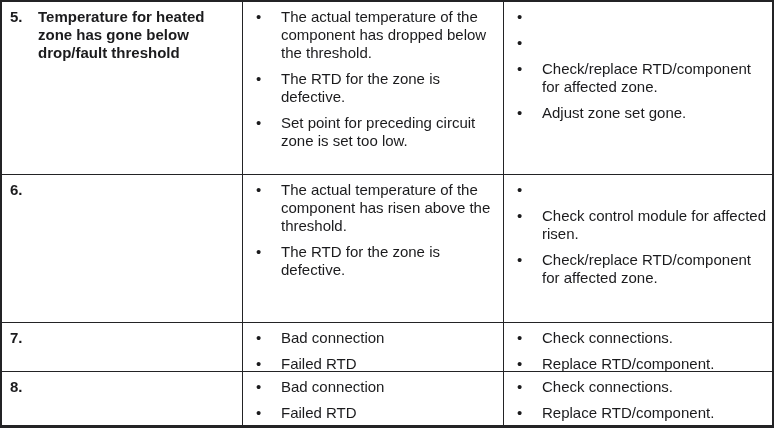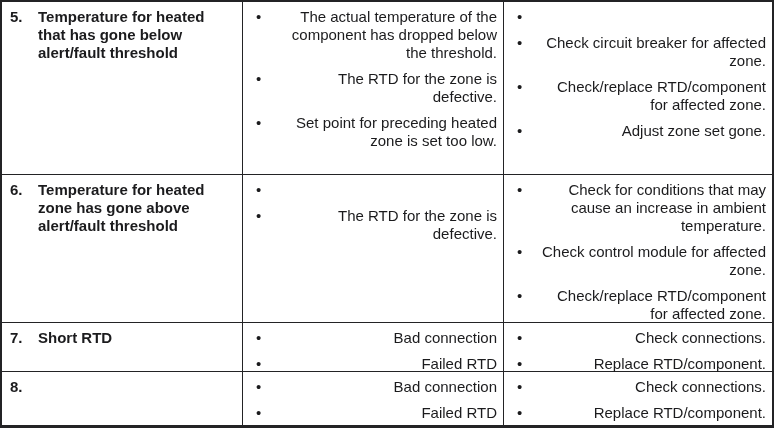--- a/index.html
+++ b/index.html
@@ -31,110 +31,107 @@
     font-weight: bold;
     padding-left: 8px; padding-right: 6px;
   }
   .num { width: 28px; flex: 0 0 28px; }
   .prob { flex: 1; }
   .col-causes { width: 261px; flex: 0 0 261px; border-right: 1px solid var(--border, #232325); }
   .col-remedies { flex: 1 1 auto; }
   ul.bullets { list-style: none; margin: 0; padding: 0; }
   .bullet-item { display: flex; padding-left: 13px; padding-right: 6px; margin: 0 0 8px 0; }
   .bullet { width: 25px; flex: 0 0 25px; }
-  .btext { flex: 1; text-align: right; }
+  .btext { flex: 1; }
 </style>
 </head>
 <body>
 
 <div class="doc">
   <div class="tbl">
 
   <div class="row">
         <div class="cell col-problem">
           <span class="num">5.</span>
-          <span class="prob">Temperature for heated that has gone below alert/fault threshold</span>
+          <span class="prob">Temperature for heated zone has gone below drop/fault threshold</span>
         </div>
         <div class="cell col-causes">
           <ul class="bullets">
 
           <li class="bullet-item">
                 <span class="bullet">•</span>
                 <span class="btext">The actual temperature of the component has dropped below the threshold.</span>
               </li>
             <li class="bullet-item">
                 <span class="bullet">•</span>
                 <span class="btext">The RTD for the zone is defective.</span>
               </li>
             <li class="bullet-item">
                 <span class="bullet">•</span>
-                <span class="btext">Set point for preceding heated zone is set too low.</span>
+                <span class="btext">Set point for preceding circuit zone is set too low.</span>
               </li>
           </ul>
         </div>
         <div class="cell col-remedies">
           <ul class="bullets">
 
           <li class="bullet-item">
                 <span class="bullet">•</span>
               </li>
             <li class="bullet-item">
                 <span class="bullet">•</span>
-                <span class="btext">Check circuit breaker for affected zone.</span>
               </li>
             <li class="bullet-item">
                 <span class="bullet">•</span>
                 <span class="btext">Check/replace RTD/component for affected zone.</span>
               </li>
             <li class="bullet-item">
                 <span class="bullet">•</span>
                 <span class="btext">Adjust zone set gone.</span>
               </li>
           </ul>
         </div>
       </div>
       <div class="row">
         <div class="cell col-problem">
           <span class="num">6.</span>
-          <span class="prob">Temperature for heated zone has gone above alert/fault threshold</span>
         </div>
         <div class="cell col-causes">
           <ul class="bullets">
 
           <li class="bullet-item">
                 <span class="bullet">•</span>
+                <span class="btext">The actual temperature of the component has risen above the threshold.</span>
               </li>
             <li class="bullet-item">
                 <span class="bullet">•</span>
                 <span class="btext">The RTD for the zone is defective.</span>
               </li>
           </ul>
         </div>
         <div class="cell col-remedies">
           <ul class="bullets">
 
           <li class="bullet-item">
                 <span class="bullet">•</span>
-                <span class="btext">Check for conditions that may cause an increase in ambient temperature.</span>
               </li>
             <li class="bullet-item">
                 <span class="bullet">•</span>
-                <span class="btext">Check control module for affected zone.</span>
+                <span class="btext">Check control module for affected risen.</span>
               </li>
             <li class="bullet-item">
                 <span class="bullet">•</span>
                 <span class="btext">Check/replace RTD/component for affected zone.</span>
               </li>
           </ul>
         </div>
       </div>
       <div class="row">
         <div class="cell col-problem">
           <span class="num">7.</span>
-          <span class="prob">Short RTD</span>
         </div>
         <div class="cell col-causes">
           <ul class="bullets">
 
           <li class="bullet-item">
                 <span class="bullet">•</span>
                 <span class="btext">Bad connection</span>
               </li>
             <li class="bullet-item">
                 <span class="bullet">•</span>

